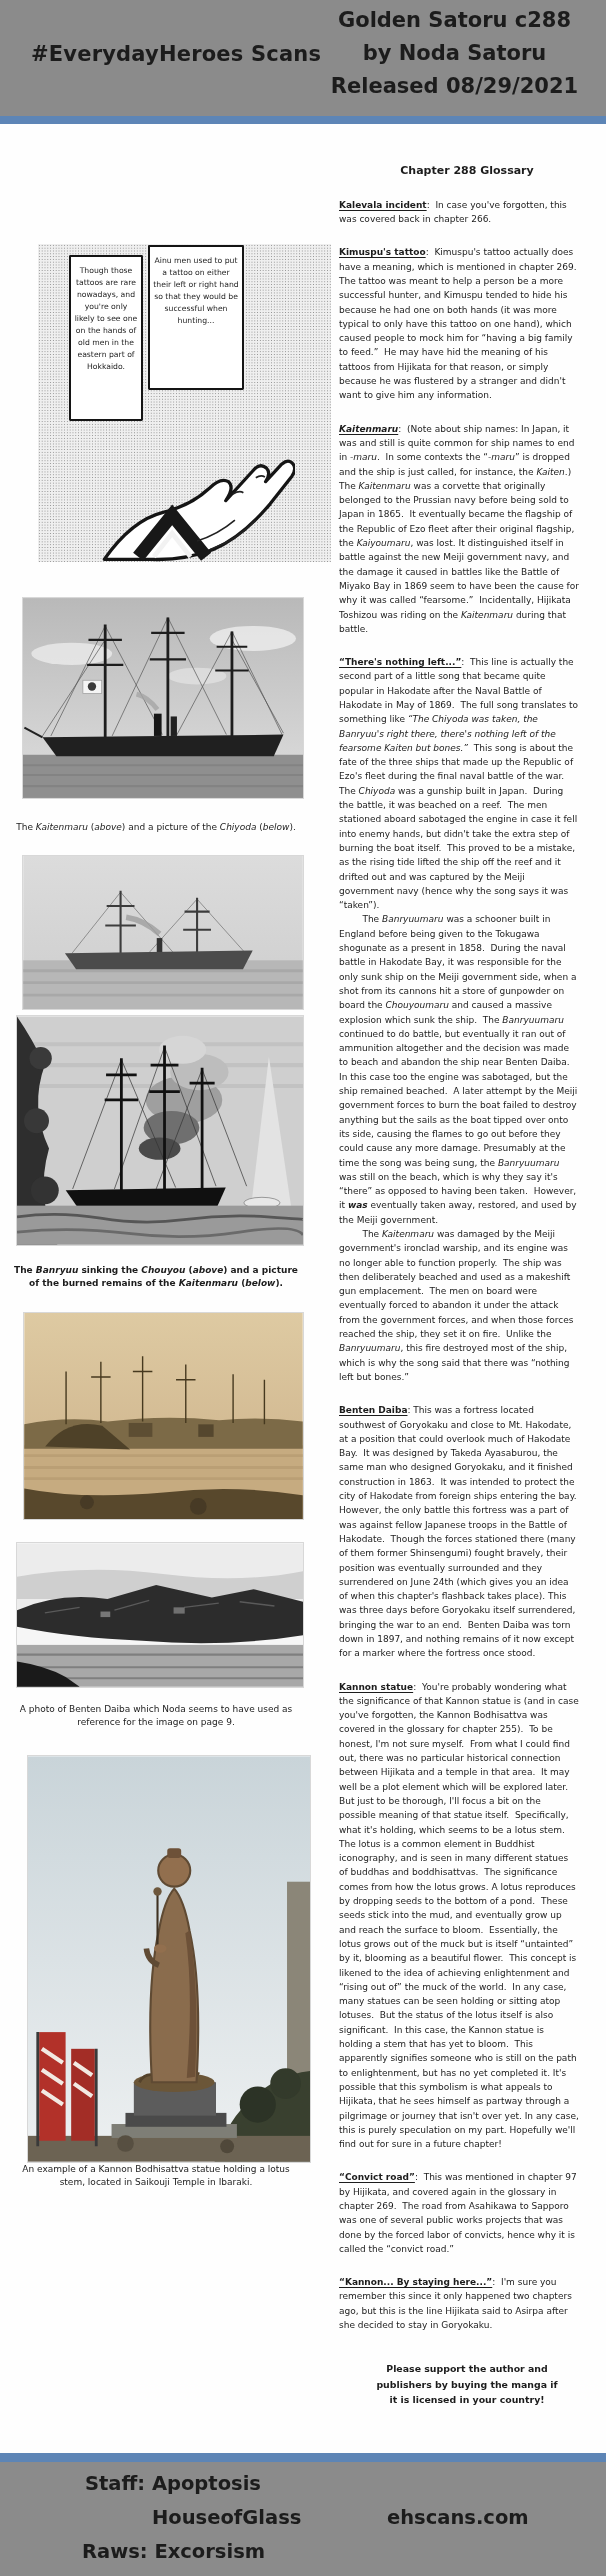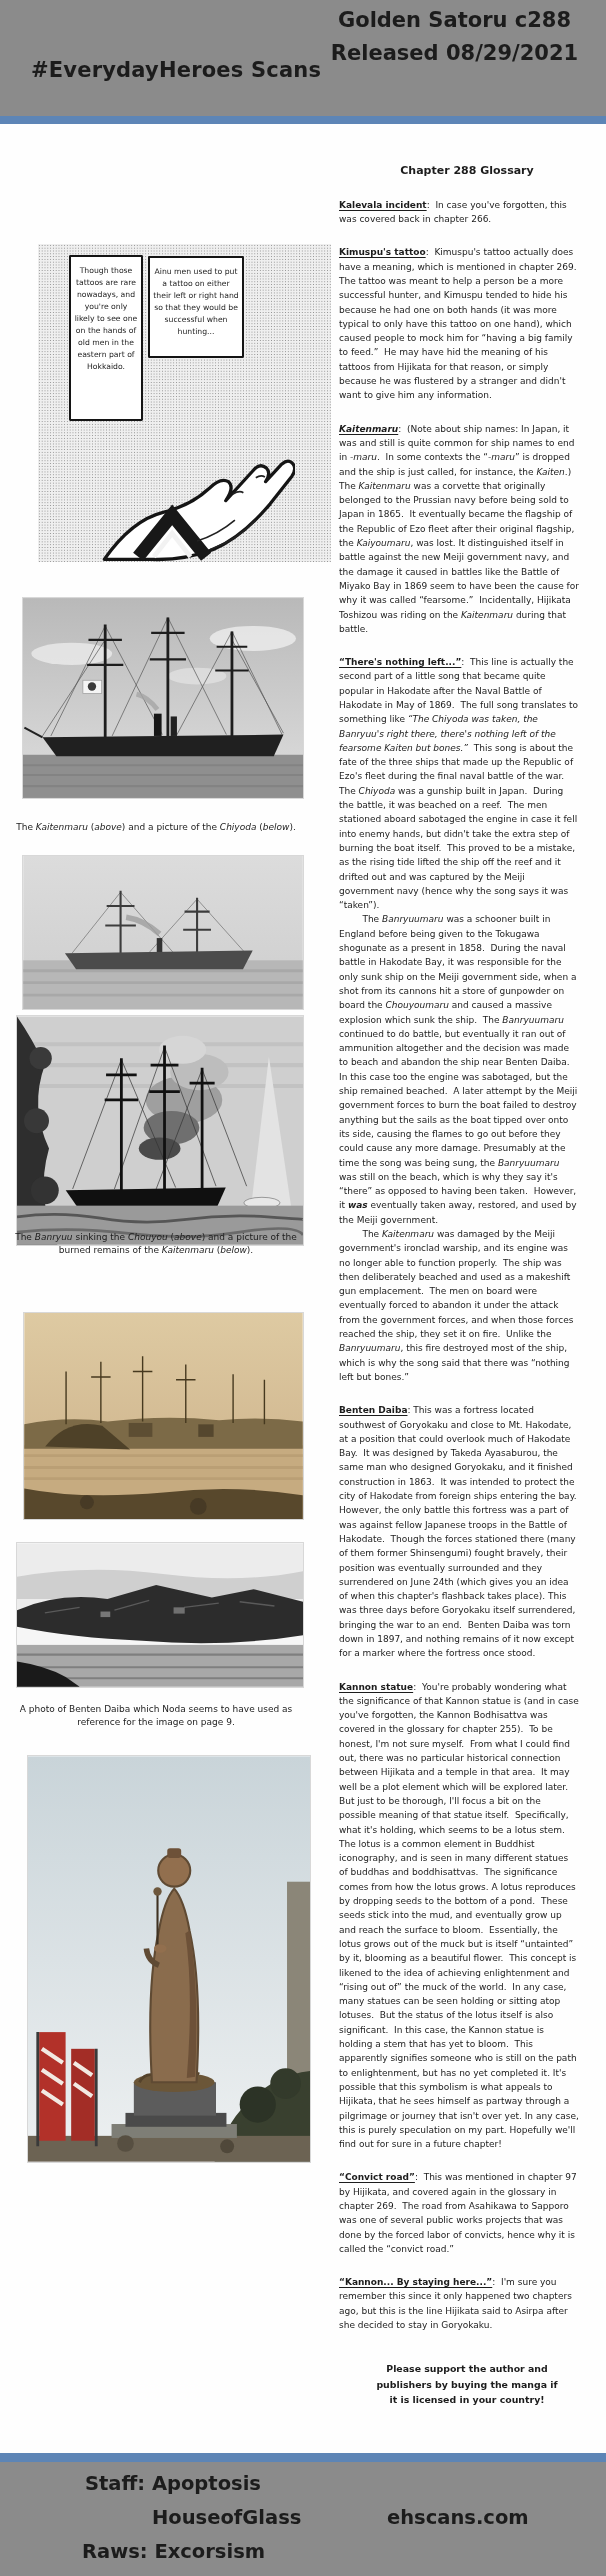--- a/index.html
+++ b/index.html
@@ -4,51 +4,51 @@
 <style>
   html,body{margin:0;padding:0;background:#9a9a9a;}
   .page{position:relative;width:606px;height:2576px;margin:0 auto;background:#fefefe;
         font-family:"DejaVu Sans",sans-serif;color:#1c1c1c;overflow:hidden;}
   .band{position:absolute;left:0;width:606px;}
   .header{top:0;height:116px;background:#8b8b8b;}
   .bar{background:#5d85b6;}
   .bar-top{top:116px;height:7.7px;}
   .bar-bottom{top:2453px;height:9px;}
   .footer{top:2462px;height:114px;background:#8b8b8b;}
-  .h-left{position:absolute;left:31px;top:42px;font-size:21px;font-weight:600;letter-spacing:0.2px;margin-top:16px;}
+  .h-left{position:absolute;left:31px;top:42px;font-size:21px;font-weight:600;letter-spacing:0.2px;}
   .h-right{position:absolute;left:310px;top:4.2px;width:289px;text-align:center;
            font-size:21px;font-weight:600;line-height:33px;}
   .f-item{position:absolute;font-size:19.5px;font-weight:600;}
   .f-staff1{left:85px;top:2472px;}
   .f-staff2{left:152px;top:2506px;}
   .f-raws{left:82px;top:2540px;}
   .f-site{left:387px;top:2506px;}
 
   
   .panel{position:absolute;left:38px;top:244px;width:258px;height:318px;background-color:#efefef;
          background-image:radial-gradient(circle,#8f8f8f 0.8px,rgba(0,0,0,0) 0.9px);
          background-size:2.8px 2.8px;overflow:hidden;padding-left:35px;}
   .bubble{position:absolute;background:#fff;border:2.1px solid #141414;border-radius:1.4px;
           box-sizing:border-box;font-size:7.7px;line-height:12px;text-align:center;padding:8.4px 2.8px;}
   .bubble-left{left:31px;top:10.5px;width:74px;height:166px;}
-  .bubble-right{left:110px;top:12px;width:96px;height:102px;}
+  .bubble-right{left:110px;top:1px;width:96px;height:145px;}
   .hand{position:absolute;left:61px;top:169px;width:196px;height:149px;}
 
   
   .photo{position:absolute;overflow:hidden;outline:0.7px solid rgba(0,0,0,.15);}
   .photo svg{display:block;width:100%;height:100%;}
   .ph1{left:23px;top:598px;width:280px;height:200px;}
   .ph2{left:23px;top:856px;width:280px;height:153px;}
   .ph3{left:16.7px;top:1016px;width:286px;height:229px;}
   .ph4{left:24.4px;top:1313px;width:279px;height:206px;}
   .ph5{left:16.7px;top:1543px;width:286px;height:144px;}
   .ph6{left:28px;top:1756px;width:282px;height:406px;}
   .fig-cap{position:absolute;left:12.5px;width:287px;text-align:center;font-size:9px;line-height:13.2px;}
   .cap1{top:821px;}
-  .cap2{top:1231px;}
+  .cap2{top:1264px;font-weight:bold;}
   .cap3{top:1703px;}
   .cap4{top:2163px;}
 
   
   .gloss{position:absolute;left:339px;top:164px;width:256px;font-size:9px;line-height:14.3px;}
   .gtitle{text-align:center;font-size:11px;font-weight:600;margin:0 0 19.5px 0;}
   .gsection{margin:0 16px 19px 0;}
   .gp{margin:0;}
   .gp.ind{text-indent:2.6em;}
   .gloss u{text-underline-offset:2.1px;}
@@ -56,20 +56,21 @@
 </style>
 </head>
 <body>
 
 <div class="page">
 
   <div class="band header">
     <div class="h-left">#EverydayHeroes Scans</div>
     <div class="h-right">
       <div>Golden Satoru c288</div>
+      <div>by Noda Satoru</div>
       <div>Released 08/29/2021</div>
     </div>
   </div>
   <div class="band bar bar-top"></div>
 
   <div class="panel">
     <svg class="hand" viewBox="0 0 300 220" aria-hidden="true">
       <g stroke="#151515" stroke-width="5" stroke-linecap="round" stroke-linejoin="round" fill="#ffffff">
         <path d="M8 220 Q50 160 98 148 Q140 138 168 112 Q186 94 198 101 Q208 110 194 130 L236 84 Q246 72 256 80 Q264 88 255 101 L280 74 Q290 65 297 74 Q303 82 295 93 L262 135 Q220 185 175 205 Q130 222 80 220 Z"></path>
       </g>
@@ -248,20 +249,21 @@
       <g>
         <rect x="16" y="396" width="38" height="156" fill="#b23129"></rect>
         <rect x="62" y="420" width="34" height="132" fill="#a32d26"></rect>
         <path d="M20 420 L50 440 M20 450 L50 470 M20 480 L50 500 M66 440 L92 458 M66 470 L92 488" stroke="#f2e9e2" stroke-width="6"></path>
         <path d="M14 396 V560 M98 420 V560" stroke="#3a3a3a" stroke-width="4"></path>
       </g>
       <circle cx="140" cy="556" r="12" fill="#574f41"></circle>
       <circle cx="286" cy="560" r="10" fill="#50483a"></circle>
     </svg>
   </div>
+  <div class="fig-cap cap4">An example of a Kannon Bodhisattva statue holding a lotus stem, located in Saikouji Temple in Ibaraki.</div>
 
   <div class="gloss">
     <div class="gtitle">Chapter 288 Glossary</div>
     <div>
         <div class="gsection">
           <p class="gp"><b><u>Kalevala incident</u></b>:&nbsp; In case you've forgotten, this was covered back in chapter 266.</p>
         </div>
         <div class="gsection">
           <p class="gp"><b><u>Kimuspu's tattoo</u></b>:&nbsp; Kimuspu's tattoo actually does have a meaning, which is mentioned in chapter 269. The tattoo was meant to help a person be a more successful hunter, and Kimuspu tended to hide his because he had one on both hands (it was more typical to only have this tattoo on one hand), which caused people to mock him for “having a big family to feed.”&nbsp; He may have hid the meaning of his tattoos from Hijikata for that reason, or simply because he was flustered by a stranger and didn't want to give him any information.</p>
         </div>

